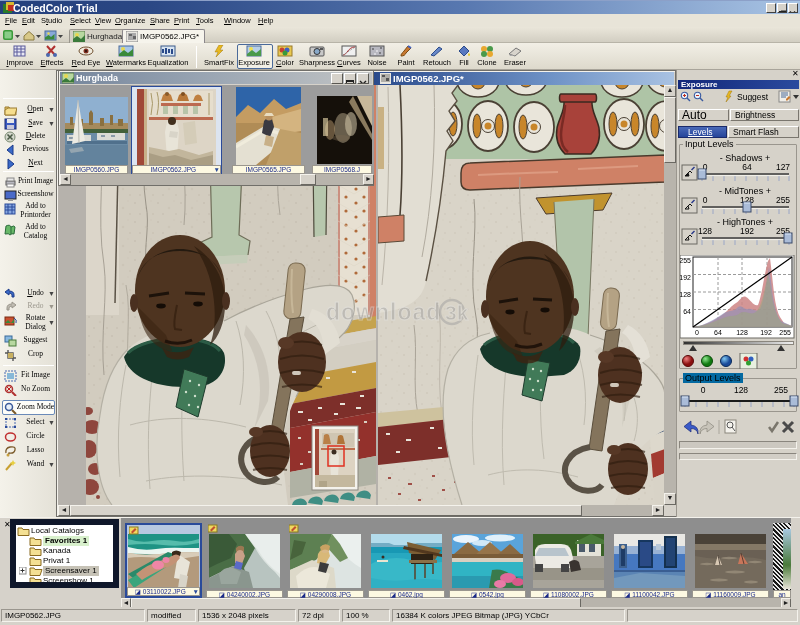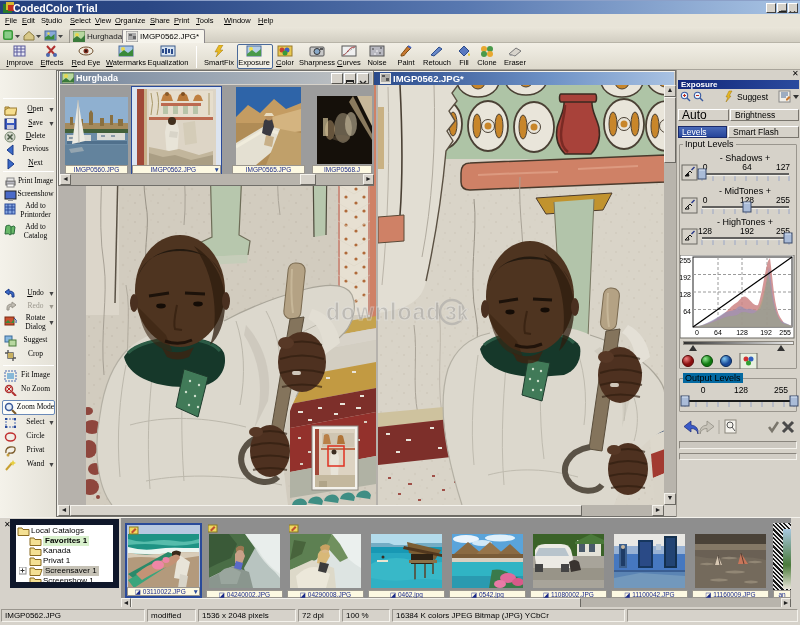--- a/index.html
+++ b/index.html
@@ -391,21 +391,21 @@
         <svg class="ic">
           <ellipse cx="6.5" cy="6" rx="5" ry="4" fill="none" stroke="#c03030" stroke-width="1.5"></ellipse>
         </svg>
         <span class="lb">Circle</span>
       </div>
  <div class="sbitem" style="top:375px;">
         <svg class="ic">
           <path d="M2,8 Q1,3 6,2 Q12,1 11,5 Q10,9 5,8 L4,11" fill="none" stroke="#7a5a2a" stroke-width="1.3"></path>
           <circle cx="4" cy="10" r="1.5" fill="#c8a040"></circle>
         </svg>
-        <span class="lb">Privat</span>
+        <span class="lb">Lasso</span>
       </div>
  <div class="sbitem" style="top:389px;">
         <svg class="ic">
           <path d="M2,11 L8,4" stroke="#c8a030" stroke-width="2"></path>
           <path d="M9,1 l1,2 2,1 -2,1 -1,2 -1,-2 -2,-1 2,-1 z" fill="#e8d040"></path>
         </svg>
         <span class="lb">Wand</span>
         <span class="sbarr" style="top:2px">▼</span>
       </div>
 </div>
@@ -919,21 +919,21 @@
   <rect x="100" y="1" width="11" height="11" fill="#f0eee8" stroke="#888"></rect>
         <path d="M102,3 h7 M102,5 h7 M102,7 h5" stroke="#4a6a9a"></path>
         <path d="M107,9 l3,-3 1.5,1.5 -3,3 h-1.5 z" fill="#c87830"></path>
   <path d="M114,5 l3,4 3,-4 z" fill="#333"></path>
  </svg>
  <div class="abs" style="left:60px;top:22px;font-size:8.5px;color:#000;">Suggest</div>
 
  <div class="ebtn" style="left:1px;top:39px;width:51px;height:12px;line-height:11px;padding-left:3px;border-color:#fff #7a766e #7a766e #fff;border-style:solid;border-width:1px;font-size:12px;">Auto</div>
  <div class="ebtn" style="left:53px;top:39px;width:69px;height:12px;line-height:11px;padding-left:4px;border-color:#fff #7a766e #7a766e #fff;border-style:solid;border-width:1px;font-size:8.5px;">Brightness</div>
 
- <div class="abs" style="left:1px;top:56px;width:49px;height:12px;background:linear-gradient(#4a6ab8,#26459a);color:#fff;font-size:8.5px;line-height:11px;padding-left:3px;border:1px solid #1a2a6a;text-decoration:underline;">Levels</div>
+ <div class="abs" style="left:1px;top:56px;width:49px;height:12px;background:linear-gradient(#4a6ab8,#26459a);color:#fff;font-size:8.5px;line-height:11px;padding-left:9px;border:1px solid #1a2a6a;text-decoration:underline;">Levels</div>
  <div class="ebtn" style="left:51px;top:56px;width:71px;height:12px;line-height:11px;padding-left:4px;border-color:#fff #7a766e #7a766e #fff;border-style:solid;border-width:1px;font-size:8.5px;">Smart Flash</div>
 
  <div class="grp" style="left:2px;top:74px;width:118px;height:225px;border-color:#9a968e;"></div>
  <div class="abs" style="left:6px;top:69px;background:#d6d2c9;padding:0 2px;font-size:9px;">Input Levels</div>
 
  <svg class="abs" style="left:0;top:80px" width="124" height="100">
 
   <text x="68" y="11" font-size="9" text-anchor="middle" fill="#000">- Shadows +</text>
   <text x="28" y="20" font-size="8.5" text-anchor="middle" fill="#000">0</text>
   <text x="70" y="20" font-size="8.5" text-anchor="middle" fill="#000">64</text>

